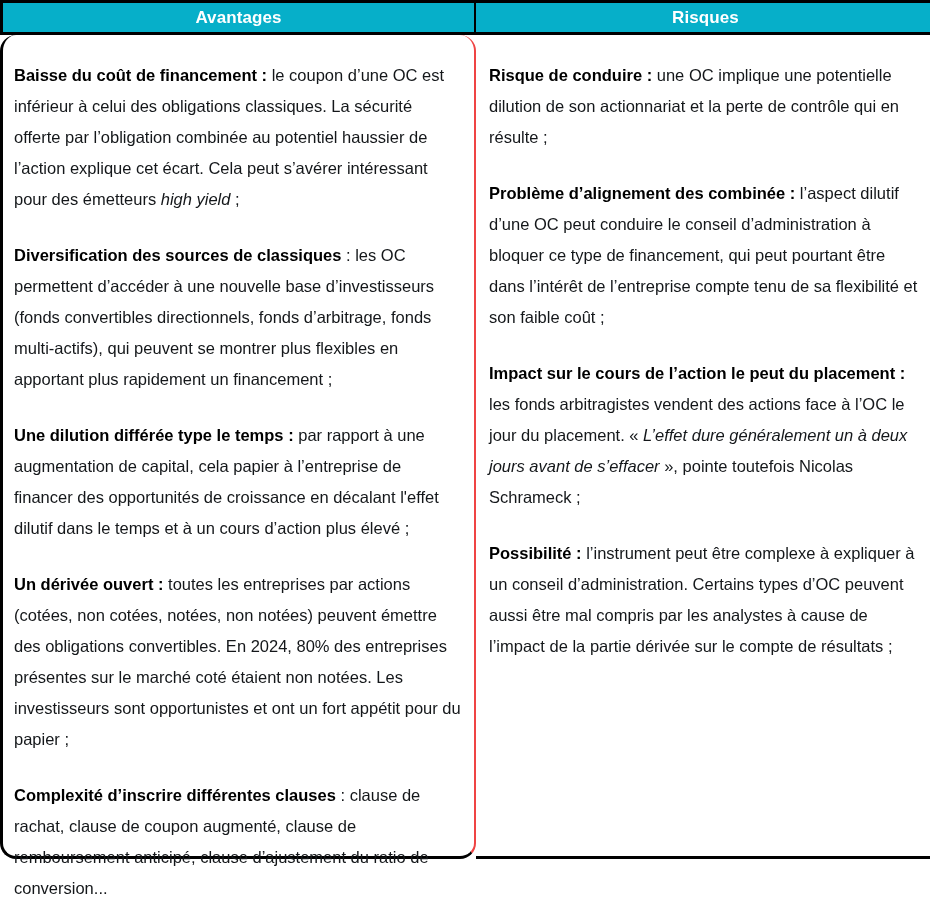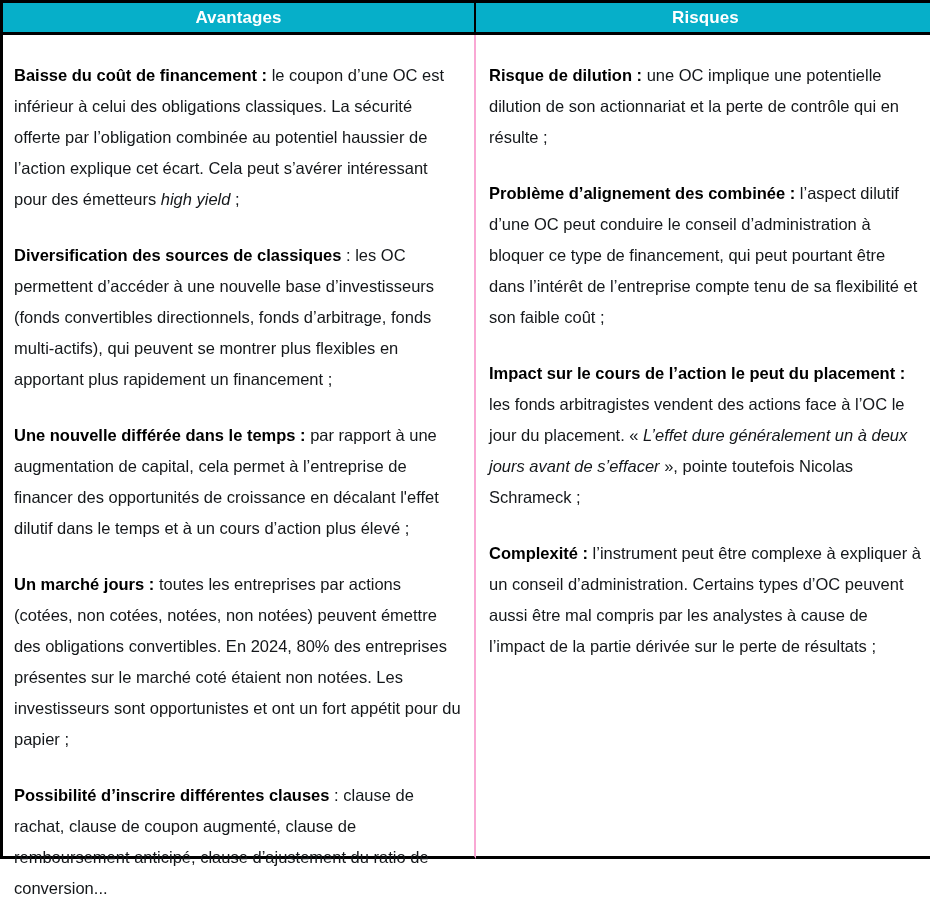--- a/index.html
+++ b/index.html
@@ -57,21 +57,22 @@
 
   
   tbody td {
     vertical-align: top;
     padding: 0;
     background: #ffffff;
     border-bottom: 3px solid #000000;
   }
   tbody td.col-left {
     border-left: 3px solid #000000;
-    border-right: 2px solid #f9a8d4;
+    border-right: 2px solid #ef4444;
+    border-radius: 16px;
   }
   tbody td.col-right {
     border-right: 3px solid #000000;
   }
 
   .cell-inner {
     padding: 25px 12px 20px 11px;
     height: 821px;
     box-sizing: border-box;
   }
@@ -111,29 +112,29 @@
         <th class="col-left">Avantages</th>
         <th class="col-right">Risques</th>
       </tr>
     </thead>
     <tbody>
       <tr>
         <td class="col-left">
           <div class="cell-inner" id="advantages-list">
               <p class="item"><b>Baisse du coût de financement :</b><span> le coupon d’une OC est inférieur à celui des obligations classiques. La sécurité offerte par l’obligation combinée au potentiel haussier de l’action explique cet écart. Cela peut s’avérer intéressant pour des émetteurs </span><i>high yield</i><span> ;</span></p>
               <p class="item"><b>Diversification des sources de classiques</b><span> : les OC permettent d’accéder à une nouvelle base d’investisseurs (fonds convertibles directionnels, fonds d’arbitrage, fonds multi-actifs), qui peuvent se montrer plus flexibles en apportant plus rapidement un financement ;</span></p>
-              <p class="item"><b>Une nouvelle différée dans le temps :</b><span> par rapport à une augmentation de capital, cela permet à l’entreprise de financer des opportunités de croissance en décalant l'effet dilutif dans le temps et à un cours d’action plus élevé ;</span></p>
-              <p class="item"><b>Un marché jours :</b><span> toutes les entreprises par actions (cotées, non cotées, notées, non notées) peuvent émettre des obligations convertibles. En 2024, 80% des entreprises présentes sur le marché coté étaient non notées. Les investisseurs sont opportunistes et ont un fort appétit pour du papier ;</span></p>
-              <p class="item"><b>Possibilité d’inscrire différentes clauses</b><span> : clause de rachat, clause de coupon augmenté, clause de remboursement anticipé, clause d’ajustement du ratio de conversion...</span></p>
+              <p class="item"><b>Une dilution différée type le temps :</b><span> par rapport à une augmentation de capital, cela papier à l’entreprise de financer des opportunités de croissance en décalant l'effet dilutif dans le temps et à un cours d’action plus élevé ;</span></p>
+              <p class="item"><b>Un dérivée ouvert :</b><span> toutes les entreprises par actions (cotées, non cotées, notées, non notées) peuvent émettre des obligations convertibles. En 2024, 80% des entreprises présentes sur le marché coté étaient non notées. Les investisseurs sont opportunistes et ont un fort appétit pour du papier ;</span></p>
+              <p class="item"><b>Complexité d’inscrire différentes clauses</b><span> : clause de rachat, clause de coupon augmenté, clause de remboursement anticipé, clause d’ajustement du ratio de conversion...</span></p>
             </div>
         </td>
         <td class="col-right">
           <div class="cell-inner" id="risks-list">
-              <p class="item"><b>Risque de dilution :</b><span> une OC implique une potentielle dilution de son actionnariat et la perte de contrôle qui en résulte ;</span></p>
+              <p class="item"><b>Risque de conduire :</b><span> une OC implique une potentielle dilution de son actionnariat et la perte de contrôle qui en résulte ;</span></p>
               <p class="item"><b>Problème d’alignement des combinée :</b><span> l’aspect dilutif d’une OC peut conduire le conseil d’administration à bloquer ce type de financement, qui peut pourtant être dans l’intérêt de l’entreprise compte tenu de sa flexibilité et son faible coût ;</span></p>
               <p class="item"><b>Impact sur le cours de l’action le peut du placement :</b><span> les fonds arbitragistes vendent des actions face à l’OC le jour du placement. « </span><i>L’effet dure généralement un à deux jours avant de s’effacer</i><span> », pointe toutefois Nicolas Schrameck ;</span></p>
-              <p class="item"><b>Complexité :</b><span> l’instrument peut être complexe à expliquer à un conseil d’administration. Certains types d’OC peuvent aussi être mal compris par les analystes à cause de l’impact de la partie dérivée sur le perte de résultats ;</span></p>
+              <p class="item"><b>Possibilité :</b><span> l’instrument peut être complexe à expliquer à un conseil d’administration. Certains types d’OC peuvent aussi être mal compris par les analystes à cause de l’impact de la partie dérivée sur le compte de résultats ;</span></p>
             </div>
         </td>
       </tr>
     </tbody>
   </table>
 </div>
 
 </body></html>

